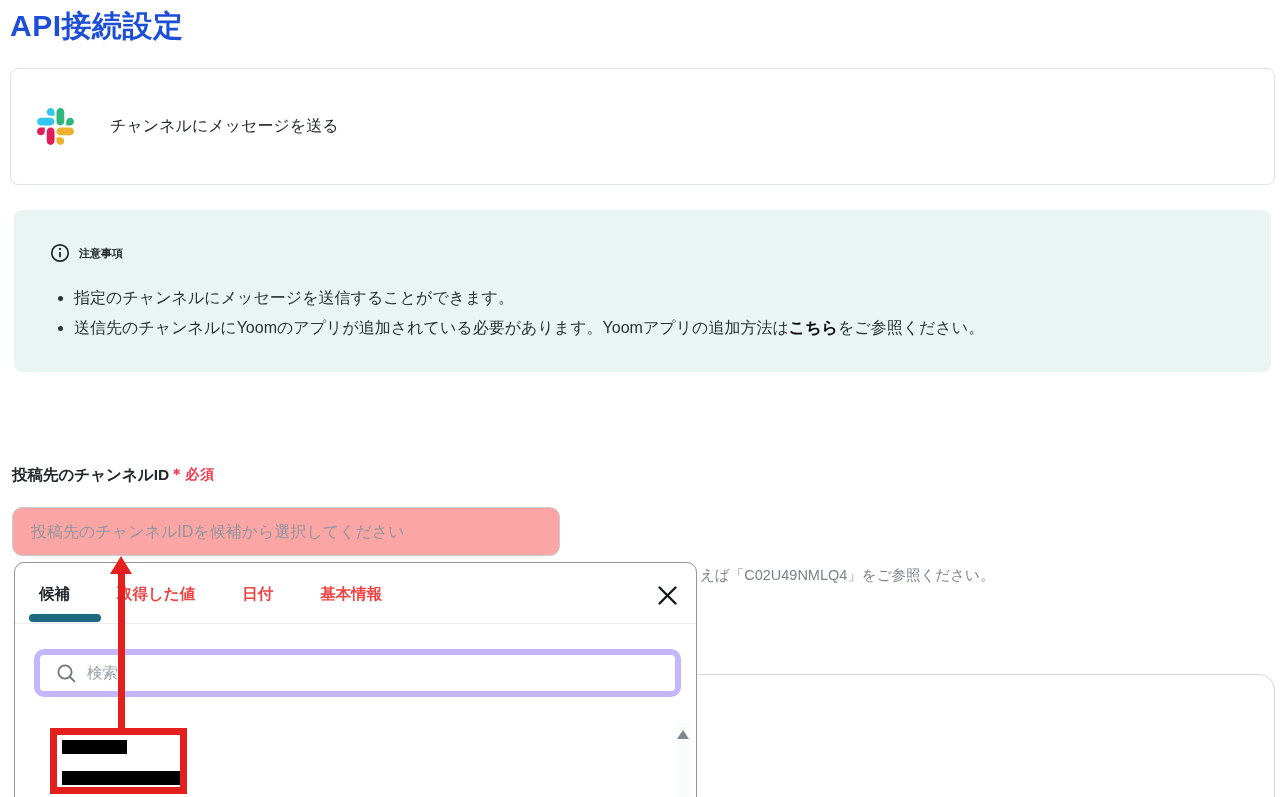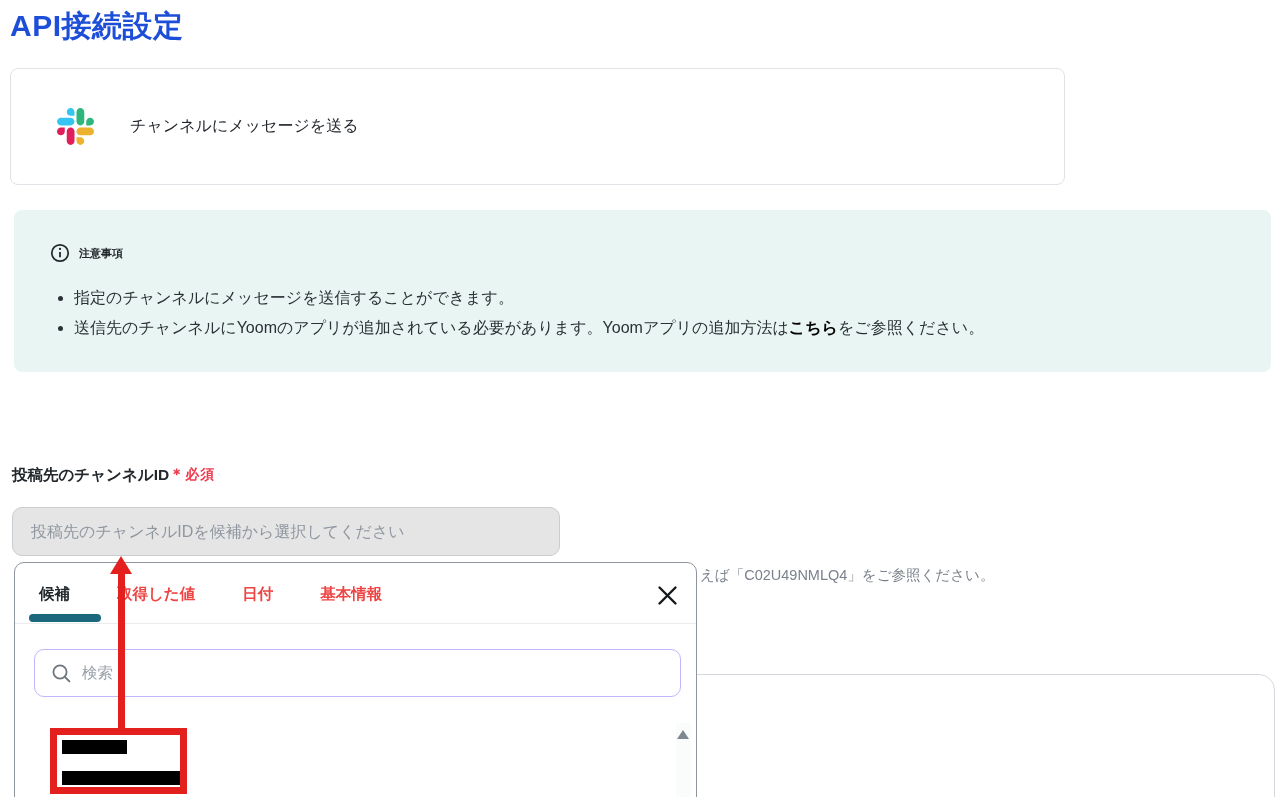--- a/index.html
+++ b/index.html
@@ -6,43 +6,43 @@
   html,body { width:1285px; height:797px; }
   body {
     position:relative; overflow:hidden; background:#ffffff;
     font-family:"Liberation Sans","DejaVu Sans",sans-serif; color:#21262c;
   }
   .abs { position:absolute; }
 
   .page-title { left:10px; top:6px; font-size:30px; font-weight:700; color:#1d4ed8; letter-spacing:.5px; }
 
   .action-card {
-    left:10px; top:68px; width:1055px; height:117px;
+    left:10px; top:68px; width:1265px; height:117px;
     border:1px solid #dfe2e6; border-radius:8px; background:#fff;
-    display:flex; align-items:center; padding-left:46px; gap:36px;
+    display:flex; align-items:center; padding-left:26px; gap:36px;
   }
   .slack-icon { width:37px; height:37px; flex:0 0 auto; }
   .action-card-label { font-size:16px; color:#23282e; }
 
   .notice-box {
     left:14px; top:210px; width:1257px; height:162px;
     background:#e9f5f2; border-radius:8px; padding:33px 36px 0 36px;
   }
   .notice-header { display:flex; align-items:center; gap:9px; font-size:11px; font-weight:700; color:#22272c; }
   .notice-list { margin:22px 0 0 4px; padding-left:20px; }
   .notice-list li { font-size:16px; line-height:26px; color:#2a3036; margin-bottom:4px; }
   .inline-link { color:#000000; font-weight:700; text-decoration:none; cursor:pointer; }
 
   .field-label-row { left:12px; top:465px; font-size:15.5px; font-weight:700; color:#22272c; display:flex; align-items:flex-start; }
   .required { color:#ef3b4e; font-size:14px; font-weight:700; letter-spacing:1px; }
   .required .mark { font-size:15px; }
 
   .channel-input {
     left:12px; top:507px; width:548px; height:49px;
-    border:1px solid #c8cdd2; border-radius:10px; background:#e5e5e5;
+    border:1px solid #c8cdd2; border-radius:10px; background:#fca5a5;
     font-size:16px; padding:0 18px; color:#33383e; outline:none;
     font-family:"Liberation Sans","DejaVu Sans",sans-serif;
   }
   .channel-input::placeholder { color:#8f969f; opacity:1; }
 
   .helper-text { left:700px; top:566px; font-size:14.5px; color:#7b828c; z-index:1; }
 
   .next-box {
     left:30px; top:674px; width:1245px; height:200px;
     border:1px solid #d3d9de; border-radius:16px; background:#fff; z-index:2;
@@ -54,21 +54,21 @@
   }
   .tab-bar { position:absolute; left:24px; top:21px; display:flex; gap:47px; }
   .tab { font-size:15.5px; font-weight:700; color:#ef4444; cursor:pointer; white-space:nowrap; }
   .tab.active { color:#22272c; }
   .tab-underline { position:absolute; left:14px; top:51px; width:72px; height:8px; border-radius:4px; background:#1c687e; }
   .tab-divider { position:absolute; left:0; top:60px; width:100%; height:1px; background:#ebedf0; }
   .close-btn { position:absolute; left:638px; top:18px; width:28px; height:28px; cursor:pointer;
                display:flex; align-items:center; justify-content:center; }
   .search-box {
     position:absolute; left:19px; top:86px; width:647px; height:48px;
-    border:1px solid #c4b5fd; border-radius:10px; display:flex; align-items:center; padding-left:16px; gap:10px;
+    border:6px solid #c4b5fd; border-radius:10px; display:flex; align-items:center; padding-left:16px; gap:10px;
   }
   .search-input { border:none; outline:none; flex:1; font-size:15.5px; color:#33383e; background:transparent;
                   font-family:"Liberation Sans","DejaVu Sans",sans-serif; }
   .search-input::placeholder { color:#99a0a8; opacity:1; }
 
   .scroll-track { position:absolute; left:661px; top:160px; width:15px; height:90px; background:#fafbfb; }
   .scroll-up { position:absolute; left:1px; top:7px; width:0; height:0;
                border-left:6.5px solid transparent; border-right:6.5px solid transparent;
                border-bottom:9px solid #7f8791; cursor:pointer; }
 

